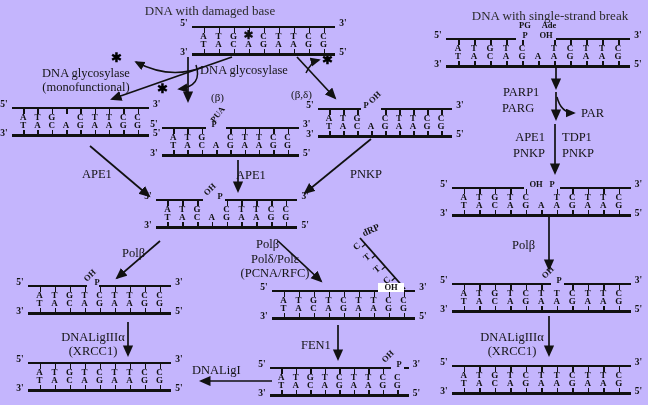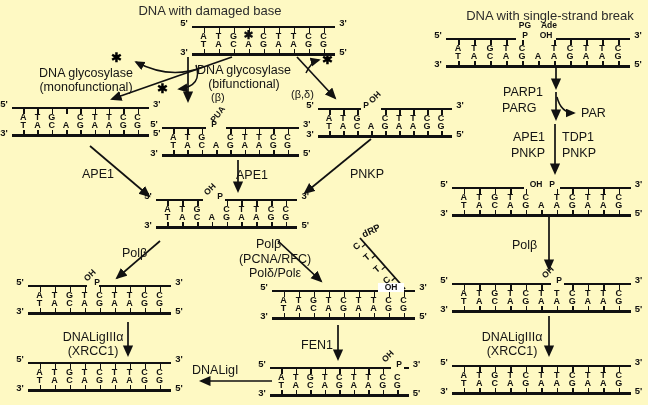--- a/index.html
+++ b/index.html
@@ -1,17 +1,17 @@
 <!DOCTYPE html>
 <html><head>
 <meta charset="utf-8">
 <style>
   html,body{margin:0;padding:0;background:#fff;}
-  #stage{position:relative;width:648px;height:405px;background:#fef9c3;overflow:hidden;
-         font-family:Liberation Sans, sans-serif;color:#141414;}
+  #stage{position:relative;width:648px;height:405px;background:#c4b5fd;overflow:hidden;
+         font-family:Liberation Serif, serif;color:#141414;}
   #stage *{box-sizing:border-box;}
   .ttl{position:absolute;font-size:13px;color:#2b2b2b;text-align:center;white-space:nowrap;}
   .lbl{position:absolute;font-size:12.5px;color:#141414;white-space:nowrap;}
   .lbl2{position:absolute;font-size:12.5px;color:#141414;text-align:center;line-height:14px;}
   .small{font-size:11px;}
   .hline{position:absolute;background:#111;}
   .vtick{position:absolute;width:1.5px;background:#111;}
   .seq{position:absolute;width:12px;text-align:center;font-size:9px;font-weight:bold;color:#111;line-height:9px;}
   .ast{font-size:12px;line-height:10px;}
   .corner{position:absolute;width:14px;text-align:center;font-size:9.5px;font-weight:bold;color:#111;line-height:10px;}
@@ -67,32 +67,31 @@
 
   <div class="ttl" style="left:110px;top:3px;width:200px;">DNA with damaged base</div>
   <div class="ttl" style="left:452px;top:8px;width:196px;">DNA with single-strand break</div>
 
   <div class="lbl2" style="left:6px;top:66px;width:160px;">
     <div>DNA glycosylase</div>
     <div>(monofunctional)</div>
   </div>
   <div class="lbl2" style="left:164px;top:63px;width:160px;">
     <div>DNA glycosylase</div>
-    <div>(bifunctional)</div>
   </div>
   <div class="lbl small" style="left:211px;top:91px;">(β)</div>
   <div class="lbl small" style="left:291px;top:88px;">(β,δ)</div>
   <div class="lbl" style="left:82px;top:167px;">APE1</div>
   <div class="lbl" style="left:236px;top:168px;">APE1</div>
   <div class="lbl" style="left:350px;top:167px;">PNKP</div>
   <div class="lbl" style="left:122px;top:246px;">Polβ</div>
   <div class="lbl" style="left:256px;top:237px;">Polβ</div>
   <div class="lbl2" style="left:195px;top:252px;width:160px;">
+    <div>Polδ/Polε</div>
     <div>(PCNA/RFC)</div>
-    <div>Polδ/Polε</div>
   </div>
   <div class="lbl2" style="left:13px;top:330px;width:160px;">
     <div>DNALigIIIα</div>
     <div>(XRCC1)</div>
   </div>
   <div class="lbl" style="left:301px;top:338px;">FEN1</div>
   <div class="lbl" style="left:192px;top:363px;">DNALigI</div>
   <div class="lbl" style="left:503px;top:85px;">PARP1</div>
   <div class="lbl" style="left:502px;top:101px;">PARG</div>
   <div class="lbl" style="left:581px;top:106px;">PAR</div>

